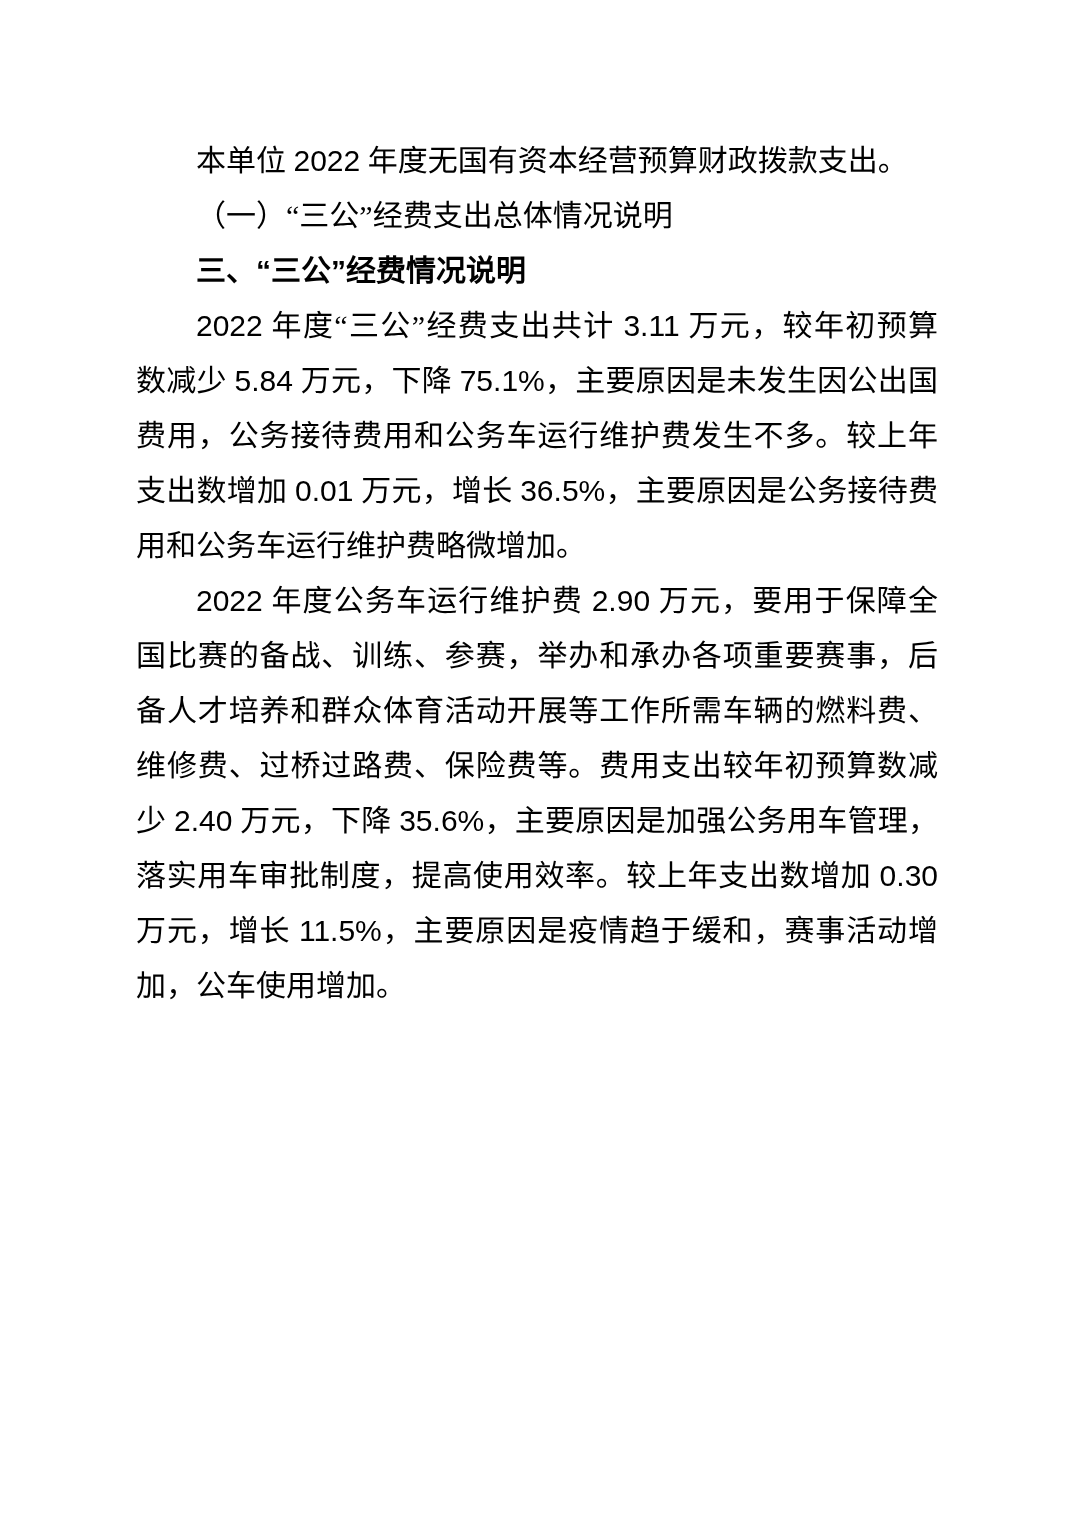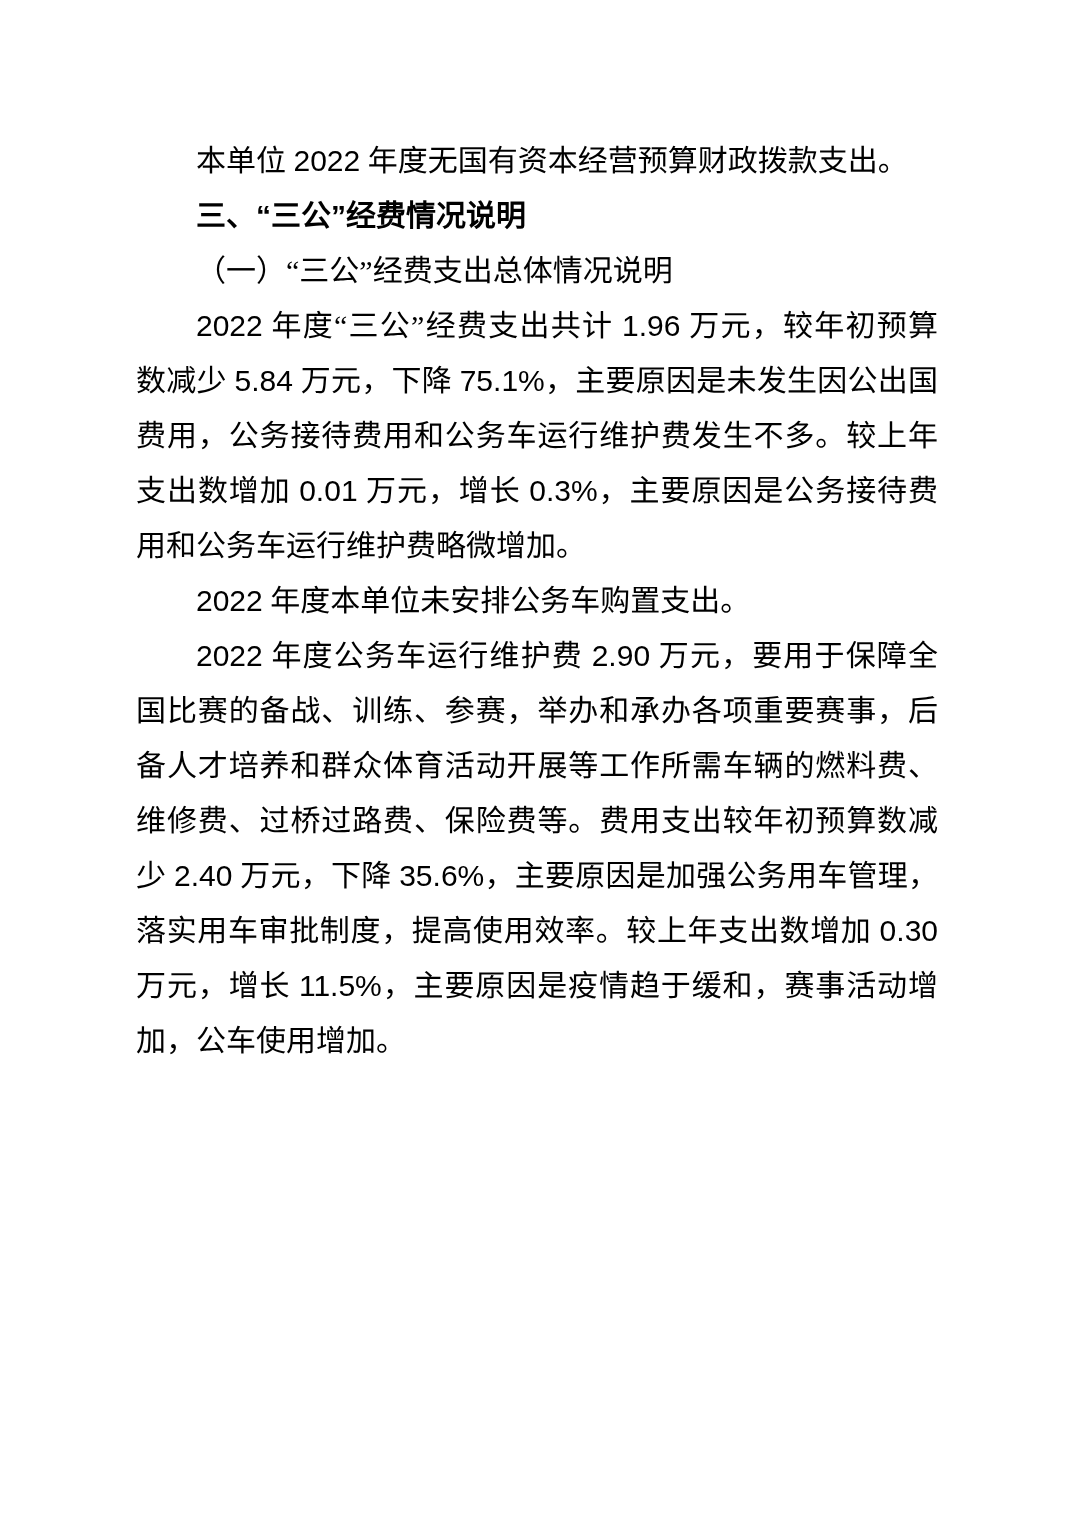--- a/index.html
+++ b/index.html
@@ -42,26 +42,25 @@
   }
 </style>
 </head>
 <body>
 
 <div class="page">
   <div class="content">
 
     <p class="para">本单位 <span class="num">2022</span> 年度无国有资本经营预算财政拨款支出。</p>
 
+    <p class="para">（一）“三公”经费支出总体情况说明</p>
+
     <p class="para heading-bold">三、“三公”经费情况说明</p>
 
-    <p class="para">（一）“三公”经费支出总体情况说明</p>
-
-    <p class="para"><span class="num">2022</span> 年度“三公”经费支出共计 <span class="num">1.96</span> 万元，较年初预算数减少 <span class="num">5.84</span> 万元，下降 <span class="num">75.1%</span>，主要原因是未发生因公出国费用，公务接待费用和公务车运行维护费发生不多。较上年支出数增加 <span class="num">0.01</span> 万元，增长 <span class="num">0.3%</span>，主要原因是公务接待费用和公务车运行维护费略微增加。</p>
+    <p class="para"><span class="num">2022</span> 年度“三公”经费支出共计 <span class="num">3.11</span> 万元，较年初预算数减少 <span class="num">5.84</span> 万元，下降 <span class="num">75.1%</span>，主要原因是未发生因公出国费用，公务接待费用和公务车运行维护费发生不多。较上年支出数增加 <span class="num">0.01</span> 万元，增长 <span class="num">36.5%</span>，主要原因是公务接待费用和公务车运行维护费略微增加。</p>
 
 
 
-    <p class="para"><span class="num">2022</span> 年度本单位未安排公务车购置支出。</p>
 
     <p class="para"><span class="num">2022</span> 年度公务车运行维护费 <span class="num">2.90</span> 万元，要用于保障全国比赛的备战、训练、参赛，举办和承办各项重要赛事，后备人才培养和群众体育活动开展等工作所需车辆的燃料费、维修费、过桥过路费、保险费等。费用支出较年初预算数减少 <span class="num">2.40</span> 万元，下降 <span class="num">35.6%</span>，主要原因是加强公务用车管理，落实用车审批制度，提高使用效率。较上年支出数增加 <span class="num">0.30</span> 万元，增长 <span class="num">11.5%</span>，主要原因是疫情趋于缓和，赛事活动增加，公车使用增加。</p>
 
   </div>
 </div>
 
 </body></html>

